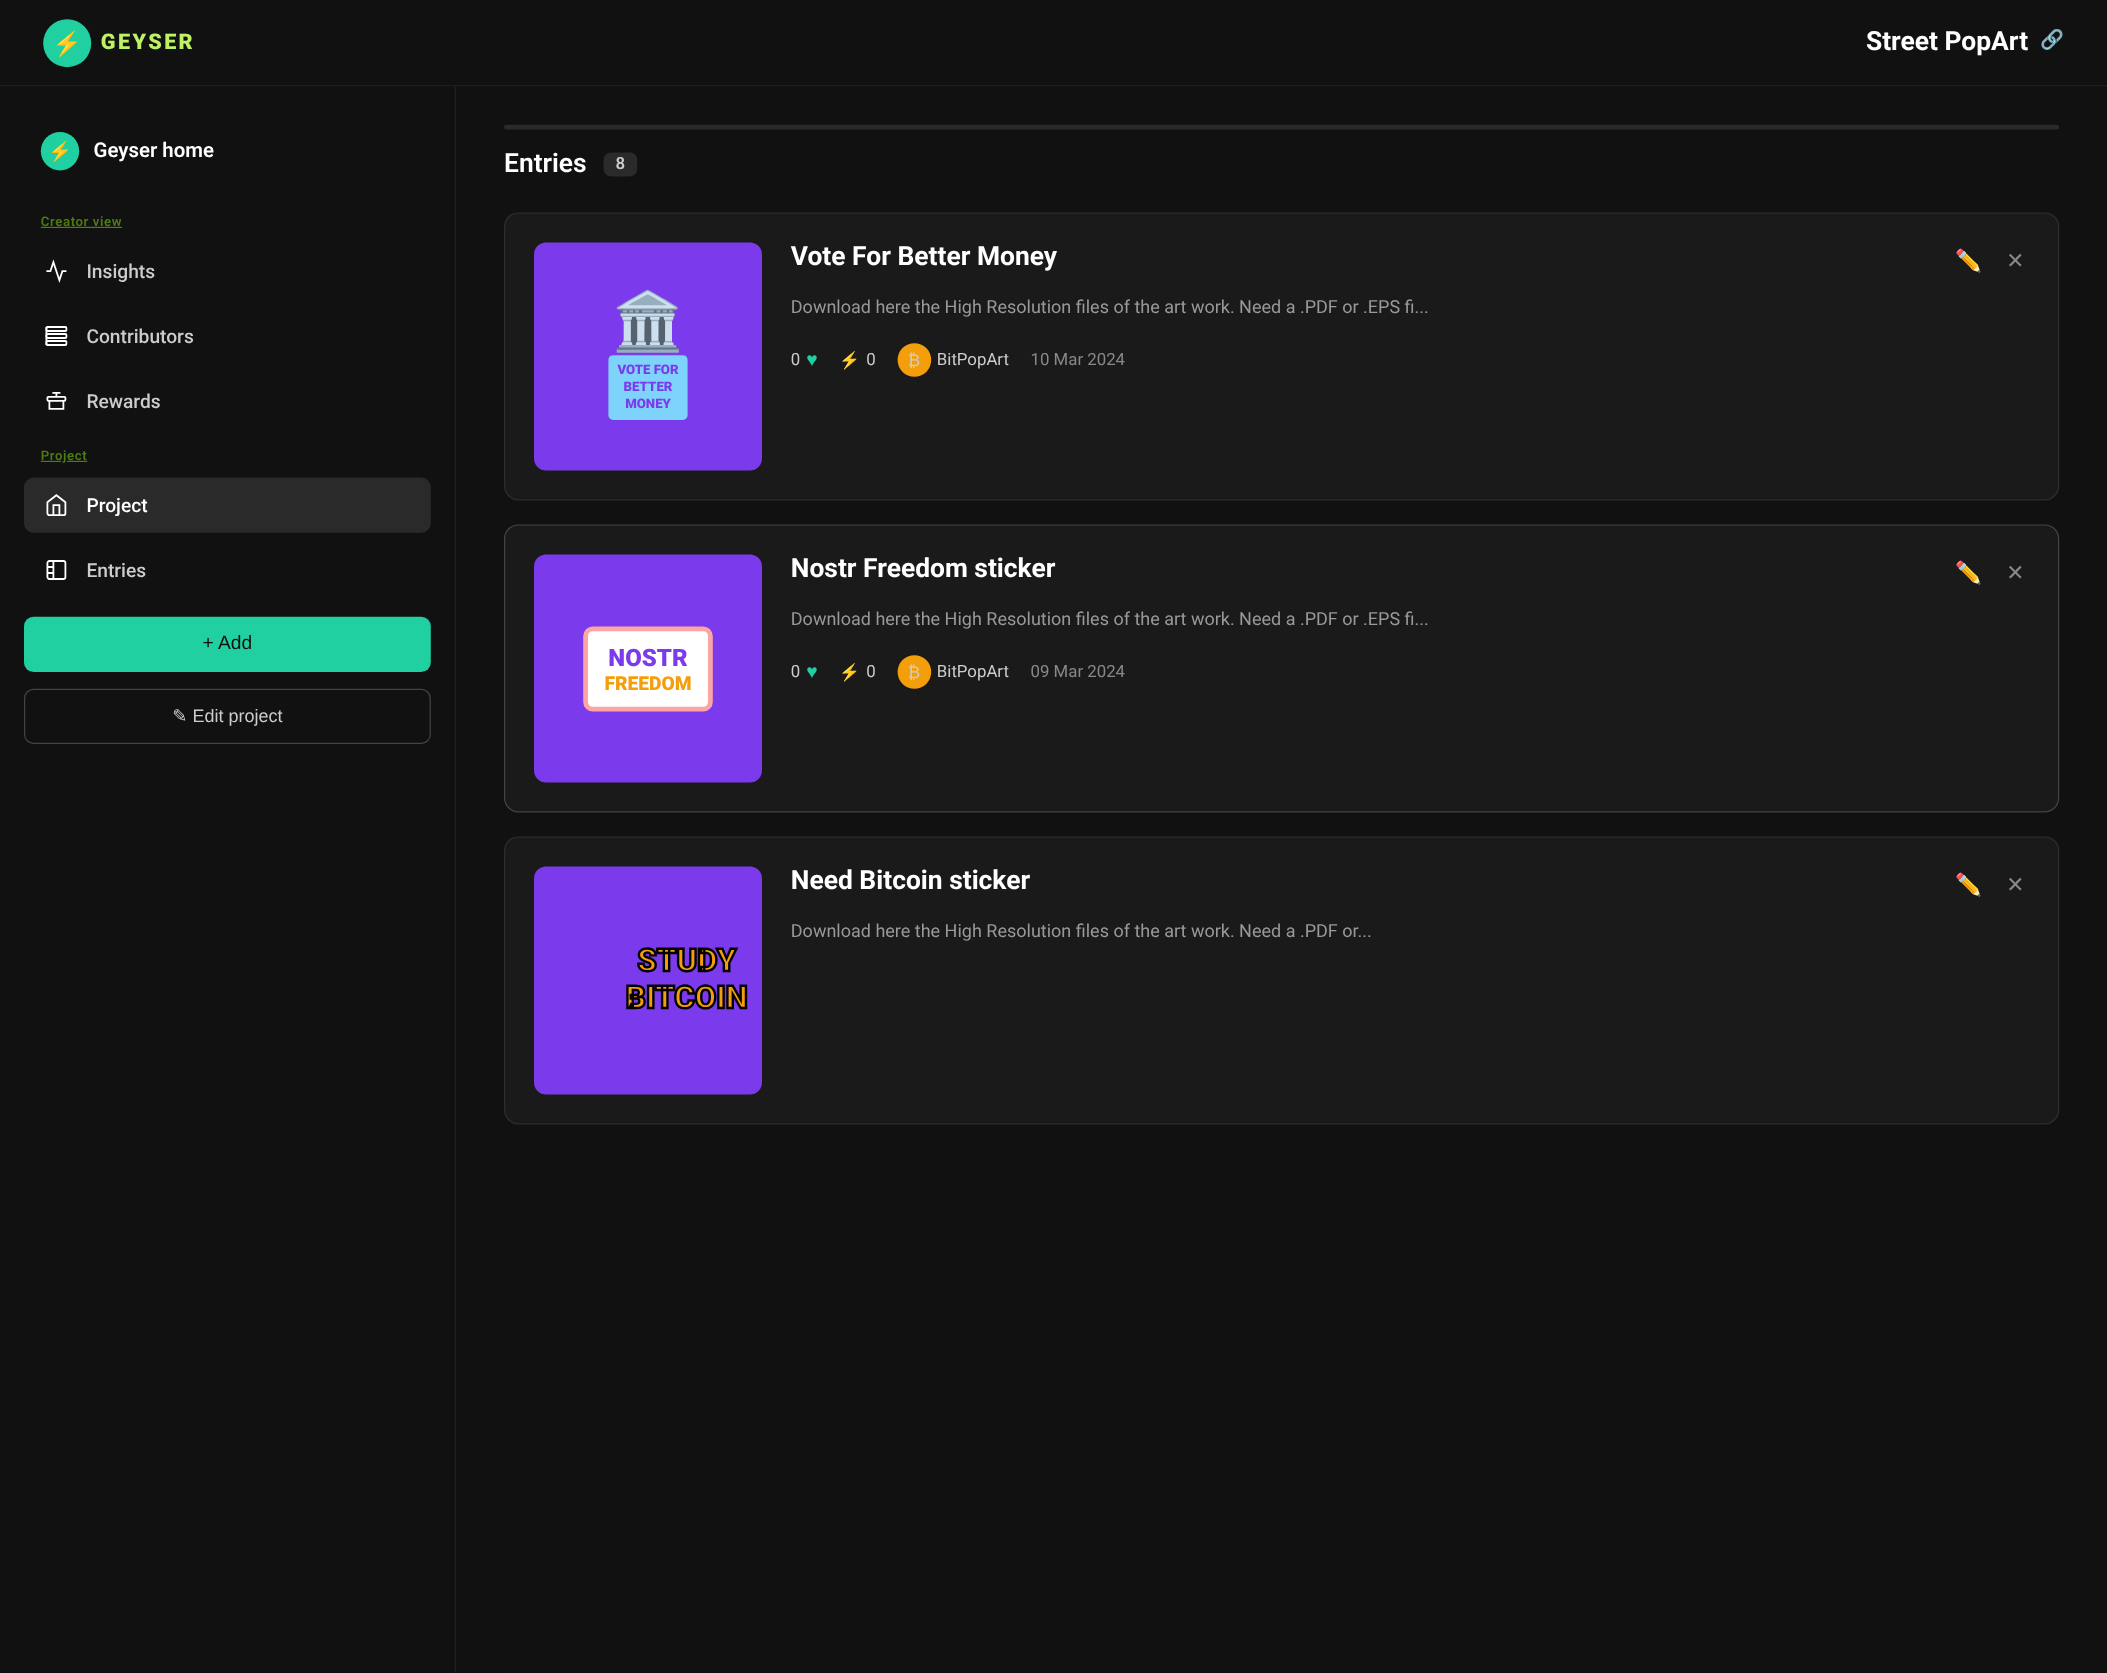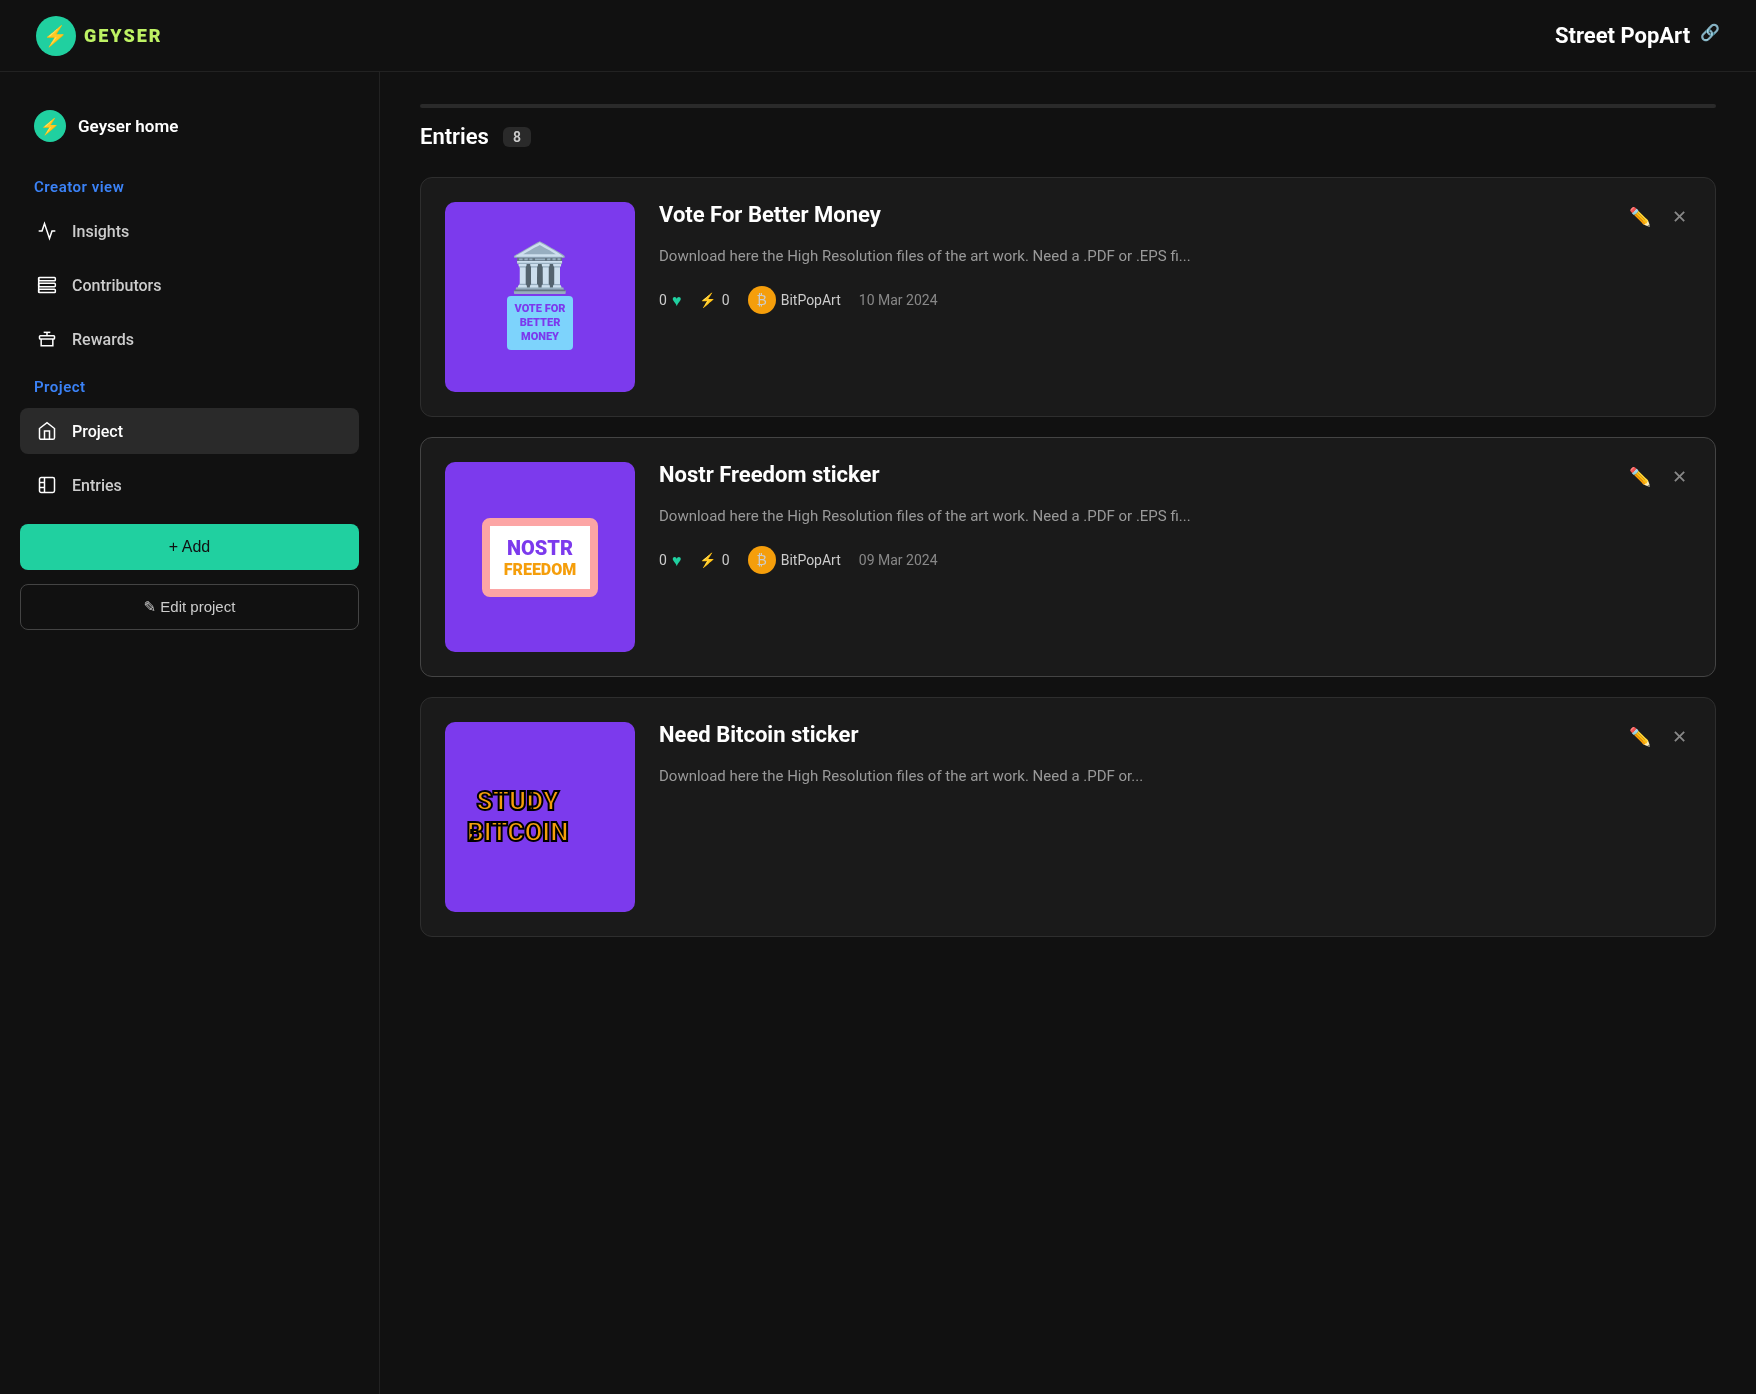--- a/index.html
+++ b/index.html
@@ -111,26 +111,27 @@
       font-size: 16px;
       color: #111;
     }
 
     .sidebar-home-label {
       font-size: 17px;
       font-weight: 600;
     }
 
     .section-label {
-      font-size: 15px;
-      color: #3b82f6;
+      font-size: 11px;
+      color: #4d7c0f;
       font-weight: 600;
       letter-spacing: 0.5px;
       padding: 4px 14px;
       margin-top: 4px;
+      text-decoration: underline;
     }
 
     .sidebar-item {
       display: flex;
       align-items: center;
       gap: 14px;
       padding: 12px 16px;
       border-radius: 8px;
       cursor: pointer;
       color: #cccccc;
@@ -284,21 +285,21 @@
     
     .thumb-nostr {
       background: #7c3aed;
       display: flex;
       align-items: center;
       justify-content: center;
     }
 
     .nostr-box {
       background: #ffffff;
-      border: 8px solid #fca5a5;
+      border: 4px solid #fca5a5;
       border-radius: 8px;
       padding: 10px 14px;
       text-align: center;
     }
 
     .nostr-title {
       font-size: 20px;
       font-weight: 900;
       color: #7c3aed;
       line-height: 1.2;
@@ -308,22 +309,22 @@
       font-size: 16px;
       font-weight: 900;
       color: #f59e0b;
     }
 
     
     .thumb-study {
       background: #7c3aed;
       display: flex;
       align-items: center;
-      justify-content: flex-start;
-      padding: 22px;
+      justify-content: flex-end;
+      padding: 12px;
     }
 
     .study-text {
       font-size: 26px;
       font-weight: 900;
       color: #f59e0b;
       text-align: center;
       line-height: 1.2;
       -webkit-text-stroke: 2px #000;
     }

